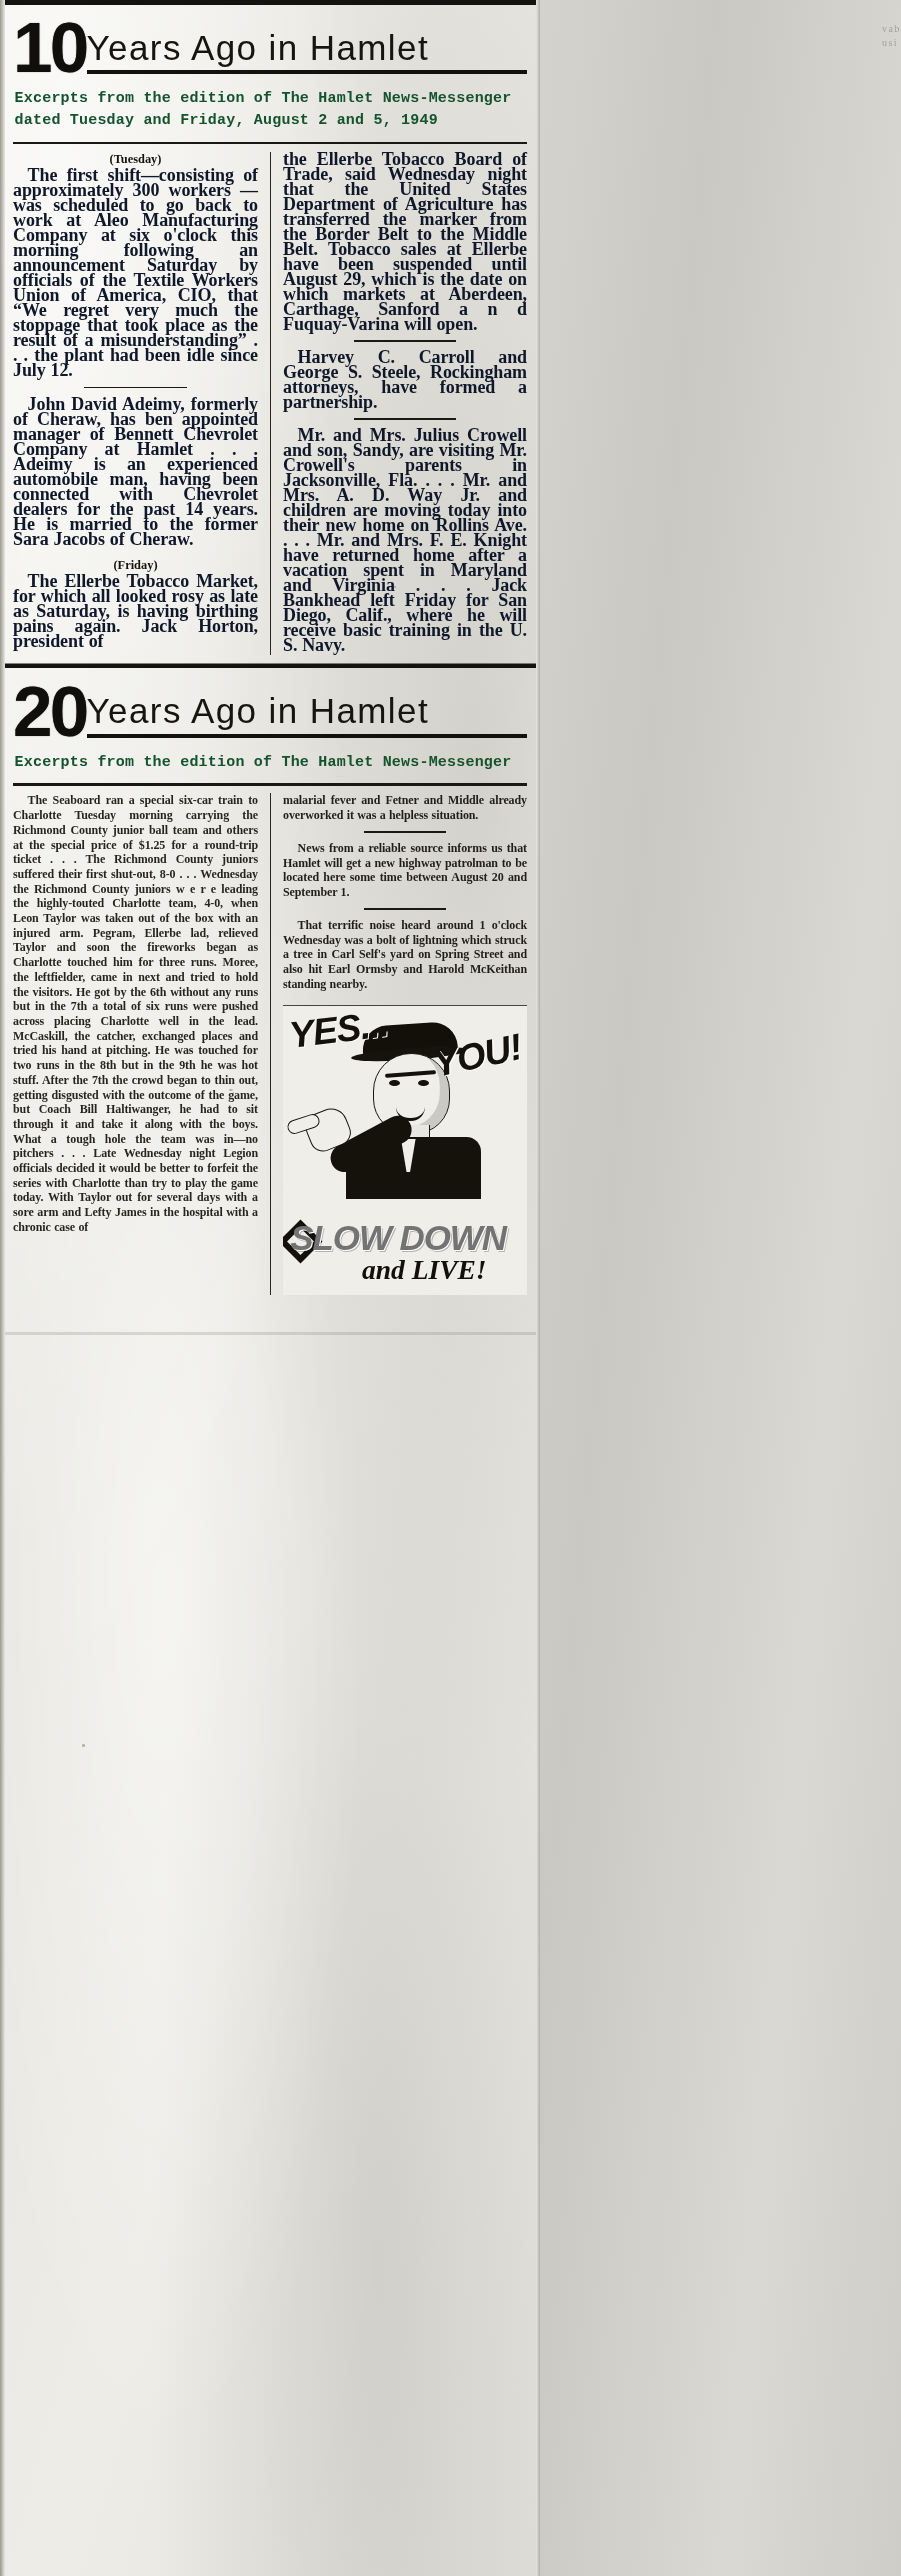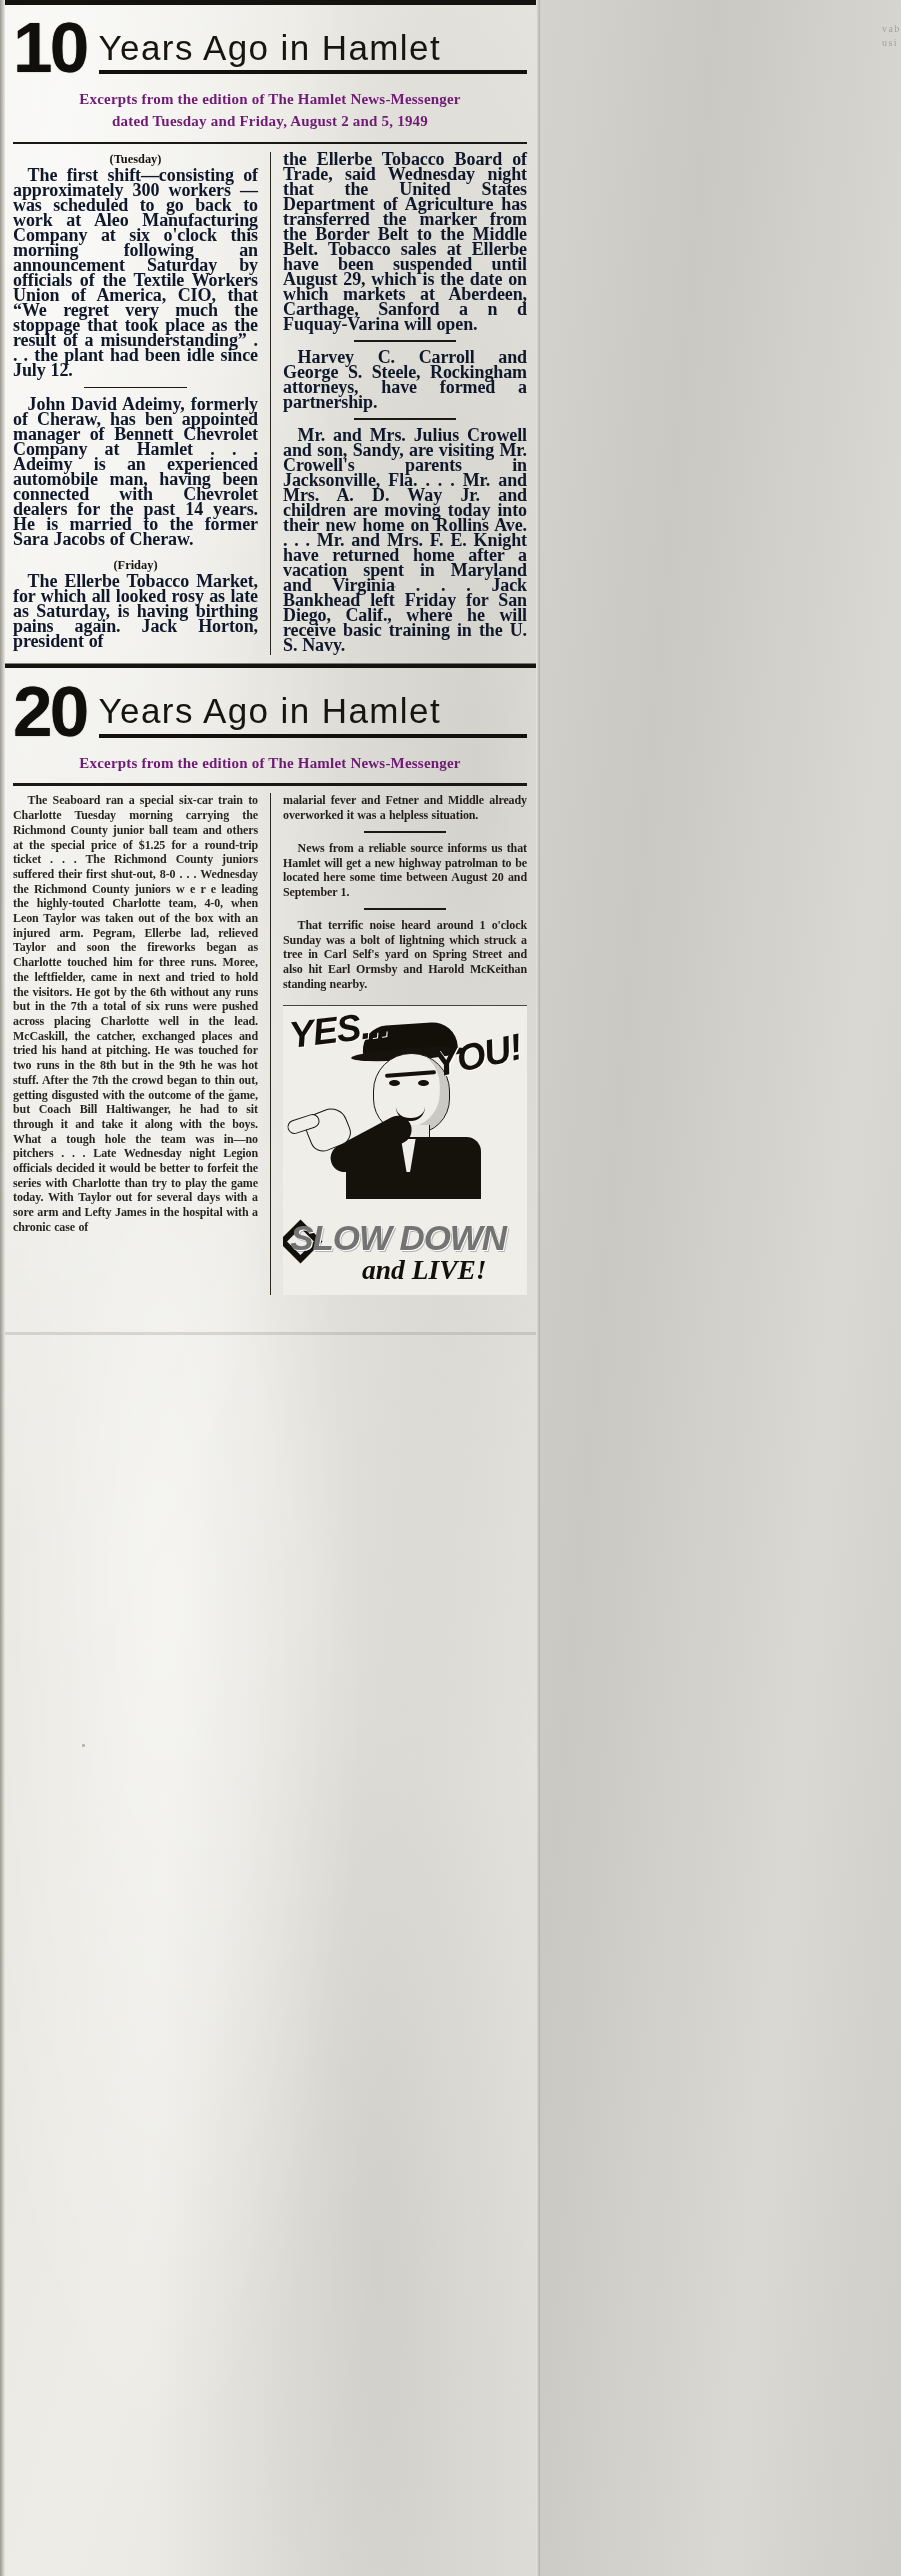--- a/index.html
+++ b/index.html
@@ -73,47 +73,47 @@
     align-items:flex-end;
     padding:14.6px 13px 1.8px 13px;
   }
   .big-num{
     font-family:"Liberation Sans", sans-serif;
     font-weight:bold;
     font-size:71px;
     line-height:.82;
     letter-spacing:-2.7px;
     color:#110f0c;
-    margin-right:12px;
+    margin-right:0;
     text-shadow:0 0 0.9px rgba(0,0,0,.8);
   }
   .mast-right{ flex:1; padding-bottom:3.7px;}
   .mast-title{
     font-family:"Liberation Sans", sans-serif;
     font-weight:normal;
     font-size:35px;
     line-height:1;
     letter-spacing:1.4px;
     color:#17150f;
     white-space:nowrap;
   }
   .mast-underline{
     height:3.7px;
     background:#13110d;
     margin-top:5.5px;
   }
 
   .subhead{
-    text-align:center;
-    font-family:Liberation Serif, serif;
+    text-align:left;
+    font-family:Liberation Mono, monospace;
     font-weight:bold;
     font-size:15px;
     line-height:22px;
     letter-spacing:0.2px;
-    color:#701a75;
+    color:#14532d;
     padding:9.2px 14.6px 9.2px 14.6px;
   }
   .subhead .l2{ display:block; }
 
   
   .cols{
     display:flex;
     padding:7.3px 13px 9.2px 13px;
     position:relative;
   }
@@ -399,21 +399,21 @@
 
         <div class="cols">
           <div class="col left">
             <p class="art tight">The Seaboard ran a special six-car train to Charlotte Tuesday morning carrying the Richmond County junior ball team and others at the special price of $1.25 for a round-trip ticket . . . The Richmond County juniors suffered their first shut-out, 8-0 . . . Wednesday the Richmond County juniors w e r e leading the highly-touted Charlotte team, 4-0, when Leon Taylor was taken out of the box with an injured arm. Pegram, Ellerbe lad, relieved Taylor and soon the fireworks began as Charlotte touched him for three runs. Moree, the leftfielder, came in next and tried to hold the visitors. He got by the 6th without any runs but in the 7th a total of six runs were pushed across placing Charlotte well in the lead. McCaskill, the catcher, exchanged places and tried his hand at pitching. He was touched for two runs in the 8th but in the 9th he was hot stuff. After the 7th the crowd began to thin out, getting disgusted with the outcome of the game, but Coach Bill Haltiwanger, he had to sit through it and take it along with the boys. What a tough hole the team was in—no pitchers . . . Late Wednesday night Legion officials decided it would be better to forfeit the series with Charlotte than try to play the game today. With Taylor out for several days with a sore arm and Lefty James in the hospital with a chronic case of</p>
           </div>
           <div class="col right">
             <p class="art tight" style="text-indent:0;">malarial fever and Fetner and Middle already overworked it was a helpless situation.</p>
             <div class="sep short"></div>
             <p class="art tight">News from a reliable source informs us that Hamlet will get a new highway patrolman to be located here some time between August 20 and September 1.</p>
             <div class="sep short"></div>
-            <p class="art tight">That terrific noise heard around 1 o'clock Sunday was a bolt of lightning which struck a tree in Carl Self's yard on Spring Street and also hit Earl Ormsby and Harold McKeithan standing nearby.</p>
+            <p class="art tight">That terrific noise heard around 1 o'clock Wednesday was a bolt of lightning which struck a tree in Carl Self's yard on Spring Street and also hit Earl Ormsby and Harold McKeithan standing nearby.</p>
 
             <div class="ad">
               <div class="ad-yes">YES...</div>
               <div class="ad-you">YOU!</div>
 
               <div class="cop">
                 <div class="hat"></div>
                 <div class="brim"></div>
                 <div class="face">
                   <div class="brow"></div>

